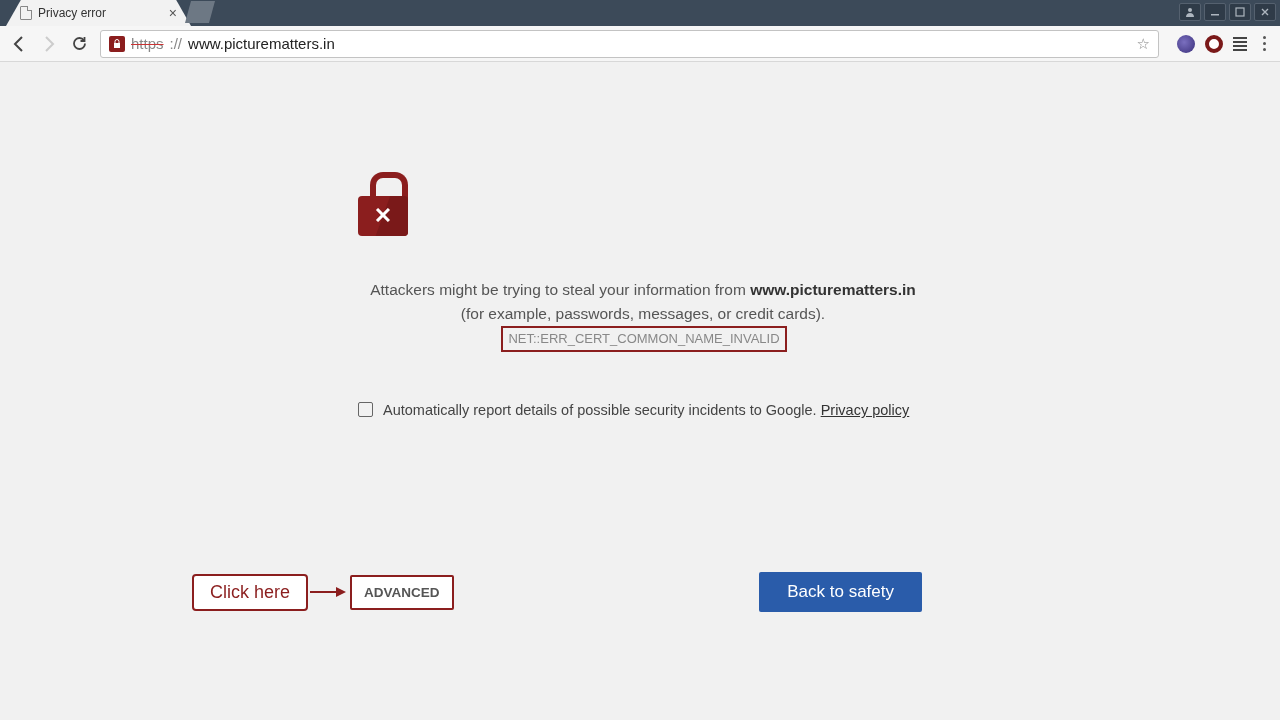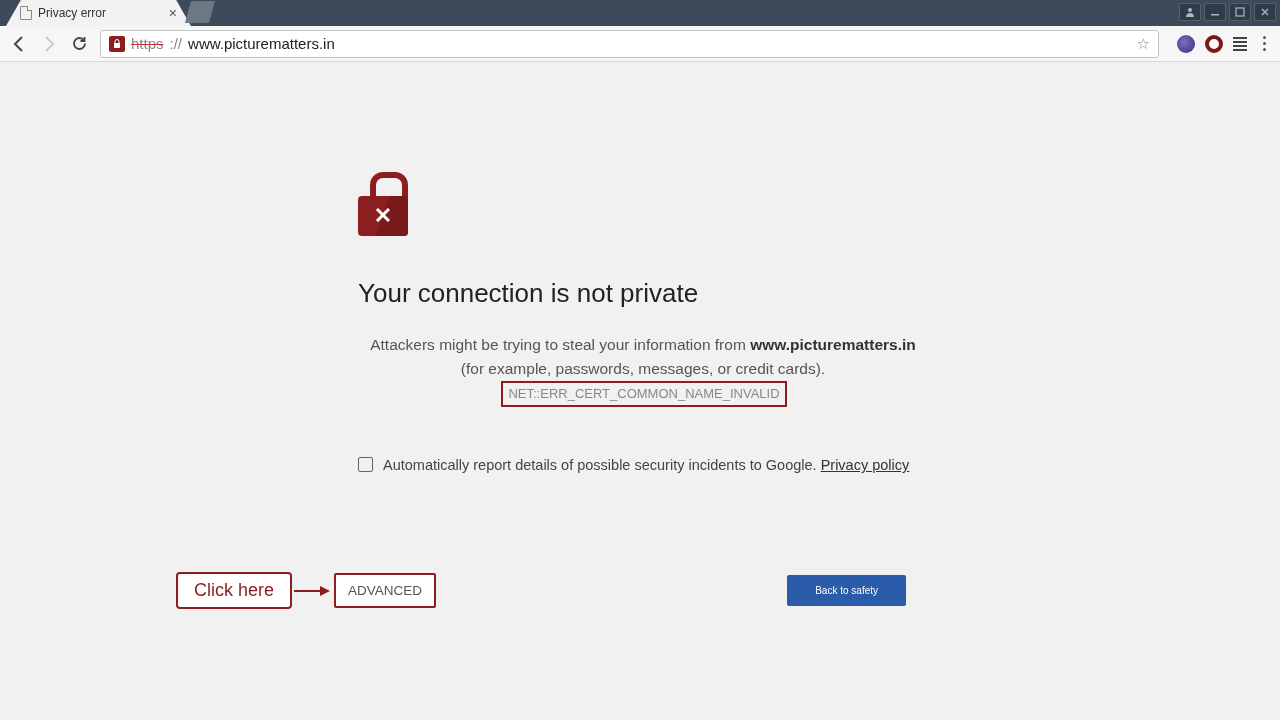--- a/index.html
+++ b/index.html
@@ -33,27 +33,27 @@
   .lock-body { position:absolute; left:0; top:24px; width:50px; height:40px; background:#8b1e1e; border-radius:4px; display:flex; align-items:center; justify-content:center; overflow:hidden; }
   .lock-body::before { content:""; position:absolute; right:-10px; bottom:-10px; width:34px; height:60px; background:#7a1919; transform:rotate(20deg); }
   .lock-x { color:#fff; font-size:22px; font-weight:bold; position:relative; z-index:2; }
   h1 { font-size:26px; font-weight:400; color:#222; margin-bottom:24px; }
   .para { font-size:15.5px; color:#555; line-height:1.55; margin-bottom:6px;text-align:center; }
   .para b { color:#333; font-weight:600; }
   .err-code { display:inline-block; border:2px solid #8b1e1e; padding:1px 5px; font-size:13px; color:#888; margin-left:2px; }
   .chk-row { display:flex; gap:10px; margin-top:50px; font-size:14.5px; color:#444; }
   .chk { width:15px; height:15px; border:1.5px solid #666; border-radius:2px; cursor:pointer; }
   .pp { text-decoration:underline; color:#333; cursor:pointer; }
-  .btn-row { position:absolute; left:176px; top:510px; width:730px; display:flex; align-items:center; }
+  .btn-row { position:absolute; left:192px; top:510px; width:730px; display:flex; align-items:center; }
   .annot { border:2px solid #8b1e1e; color:#8b1e1e; font-size:18px; padding:6px 16px; border-radius:4px; background:#fff; font-weight:500; }
   .arrow { display:flex; align-items:center; margin:0 4px 0 2px; }
   .arrow-line { width:26px; height:2px; background:#8b1e1e; }
   .arrow-head { width:0; height:0; border-left:10px solid #8b1e1e; border-top:5px solid transparent; border-bottom:5px solid transparent; }
-  .adv { border:2px solid #8b1e1e; color:#555; font-size:13.5px; padding:8px 12px; border-radius:2px; background:#fff; cursor:pointer; font-weight:400; }
-  .safety { margin-left:auto; background:#2a5caa; color:#fff; font-size:10px; padding:10px 28px; border-radius:2px; cursor:pointer; border:none; font-family:inherit; }
+  .adv { border:2px solid #8b1e1e; color:#555; font-size:13.5px; padding:8px 12px; border-radius:2px; background:#fff; cursor:pointer; font-weight:700; }
+  .safety { margin-left:auto; background:#2a5caa; color:#fff; font-size:17px; padding:10px 28px; border-radius:2px; cursor:pointer; border:none; font-family:inherit; }
   .lines-icon { display:flex; flex-direction:column; gap:2px; width:14px; cursor:pointer; }
   .lines-icon span { height:2px; background:#444; }
 </style>
 </head>
 <body>
 
 <div class="titlebar">
   <div class="tab">
     <span class="file-icon"></span>
     <span class="tab-title">Privacy error</span>
@@ -131,21 +131,20 @@
     </div>
 </div>
 
 <div class="page">
   <div class="inner">
     <div class="lock">
       <div class="lock-body">
           <span class="lock-x">✕</span>
         </div>
     </div>
-    <h1>Your connection is not private</h1>
     <p class="para">
       <span>Attackers might be trying to steal your information from </span>
       <b>www.picturematters.in</b><span> (for example, passwords, messages, or credit cards).</span>
       <span class="err-code">NET::ERR_CERT_COMMON_NAME_INVALID</span>
     </p>
     <div class="chk-row">
       <span class="chk"></span>
       <span>
         <span>Automatically report details of possible security incidents to Google. </span><span class="pp">Privacy policy</span>
       </span>

